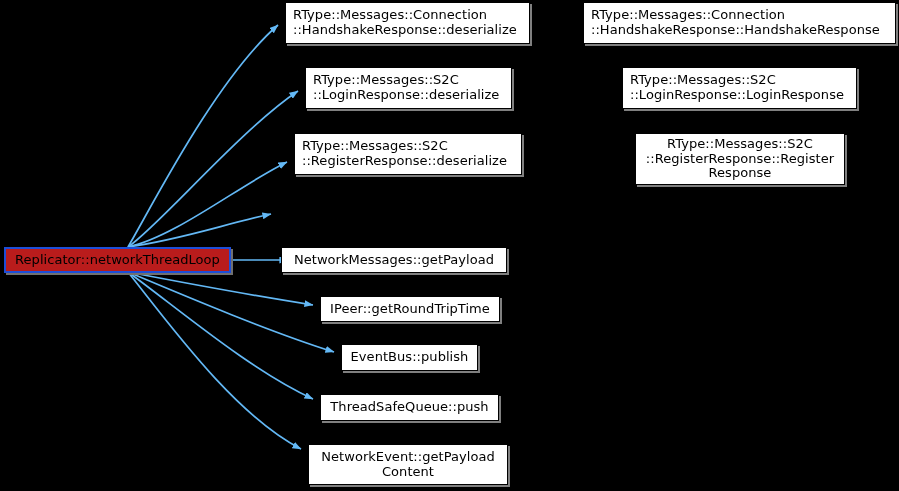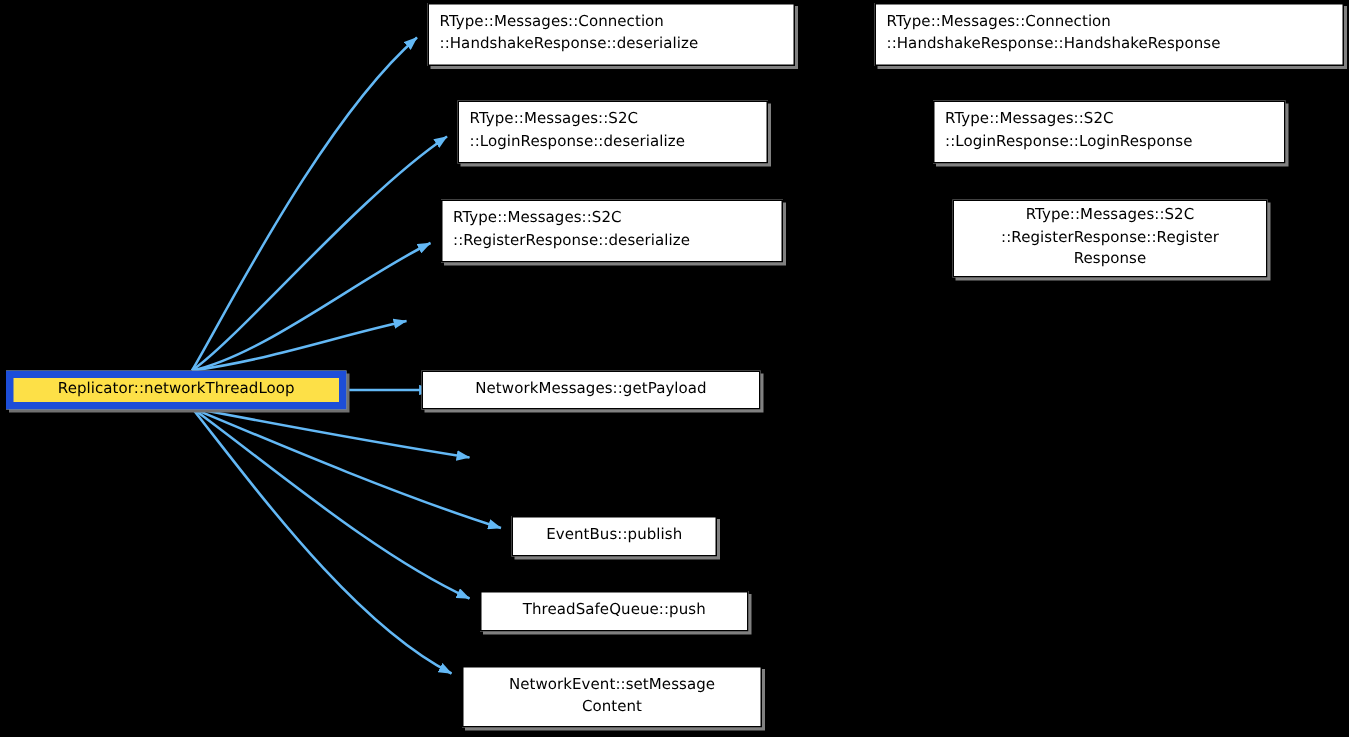--- a/index.html
+++ b/index.html
@@ -30,29 +30,29 @@
     position: absolute;
     box-sizing: border-box;
     background: #ffffff;
     border: 1px solid #000000;
     box-shadow: 2px 2px 0 0 #808080;
     display: flex;
     align-items: center;
     justify-content: center;
     text-align: center;
     color: #000000;
-    font-size: 10px;
+    font-size: 13px;
     line-height: 14.6px;
     letter-spacing: 0.05px;
     white-space: pre-line;
     padding: 0 4px;
   }
   .node.root {
-    background: #fde047;
-    border: 5px solid #1d4ed8;
+    background: #b91c1c;
+    border: 2px solid #1d4ed8;
     box-shadow: 2px 2px 0 0 #707070;
   }
   .node.left-aligned {
     justify-content: flex-start;
     text-align: left;
     padding-left: 7px;
   }
 </style>
 </head>
 <body>
@@ -111,27 +111,30 @@
     <span>RType::Messages::S2C
 ::RegisterResponse::Register
 Response</span>
   </div>
 
 
   <div class="node" style="left: 281px; top: 247px; width: 226px; height: 26px;">
     <span>NetworkMessages::getPayload</span>
   </div>
 
+  <div class="node" style="left: 320px; top: 296px; width: 180px; height: 26px;">
+    <span>IPeer::getRoundTripTime</span>
+  </div>
 
   <div class="node" style="left: 320px; top: 394px; width: 179px; height: 27px;">
     <span>ThreadSafeQueue::push</span>
   </div>
 
   <div class="node" style="left: 341px; top: 344px; width: 137px; height: 27px;">
     <span>EventBus::publish</span>
   </div>
 
   <div class="node" style="left: 308px; top: 444px; width: 200px; height: 41px;">
-    <span>NetworkEvent::setMessage
+    <span>NetworkEvent::getPayload
 Content</span>
   </div>
 
 </div>
 
 </body></html>

